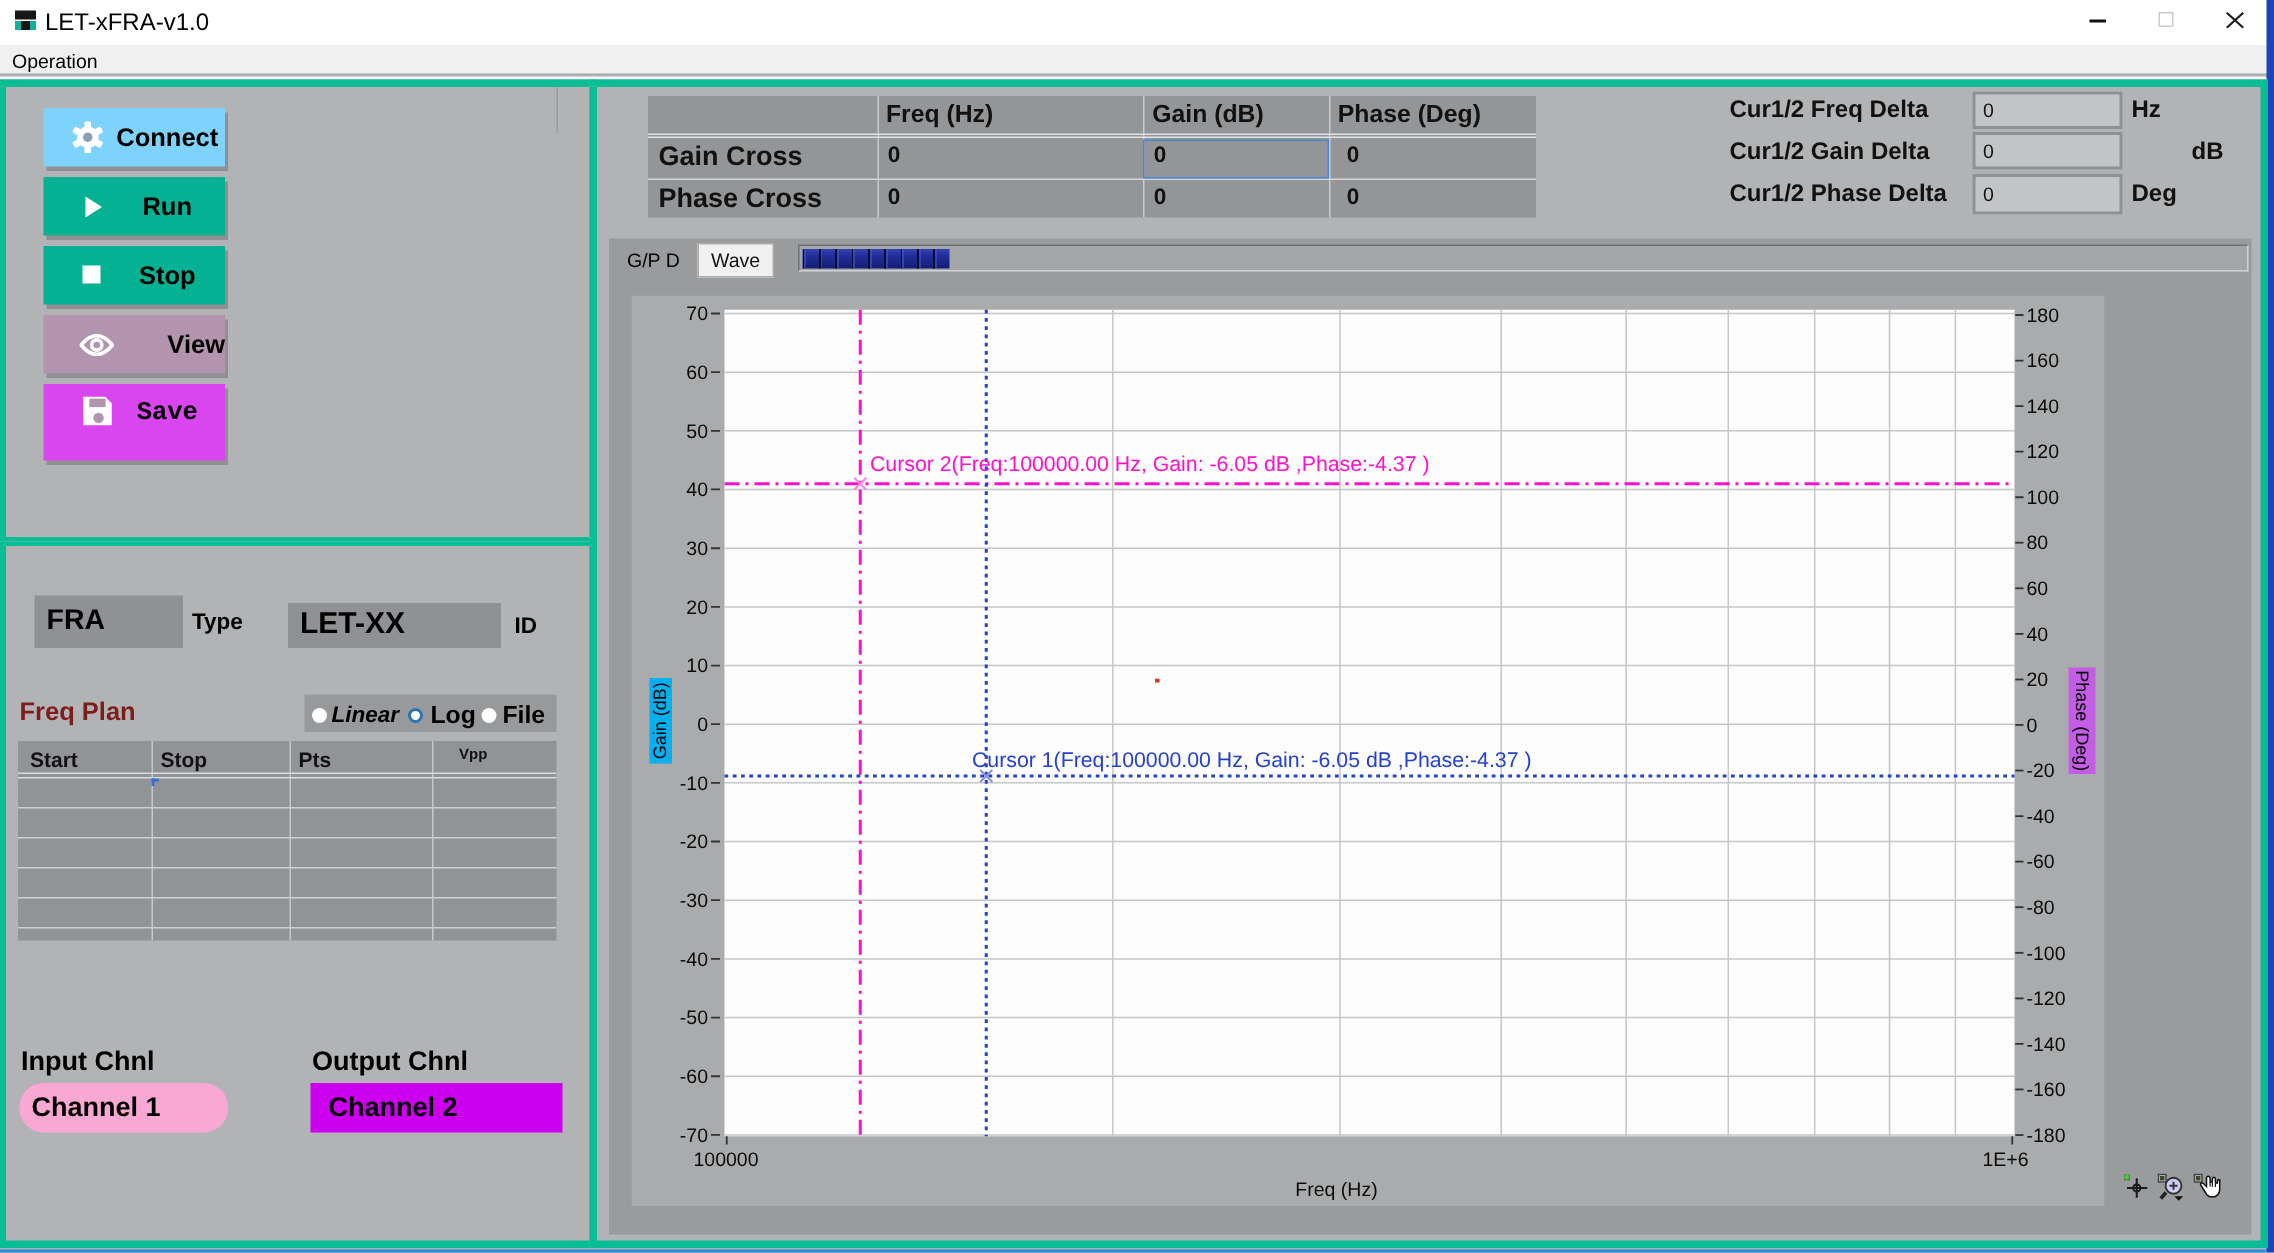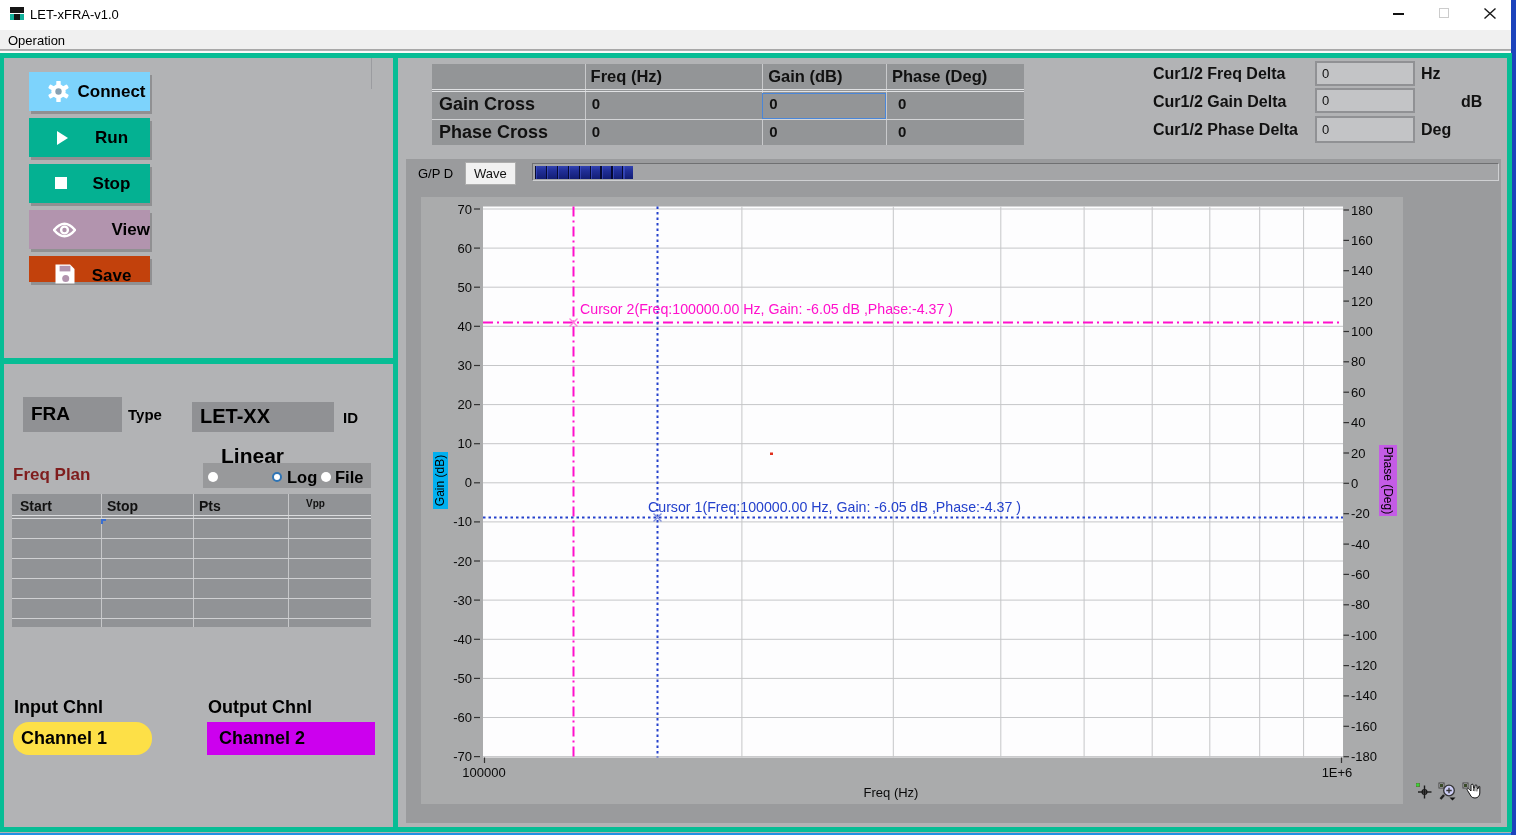--- a/index.html
+++ b/index.html
@@ -9,21 +9,21 @@
 .b { font-weight:bold; }
 </style>
 </head>
 <body>
 
 <div class="abs" style="left:0;top:0;width:1516px;height:30px;background:#ffffff;"></div>
 <div class="abs" style="left:10px;top:7px;width:14px;height:13px;">
   <div class="abs" style="left:0;top:0;width:14px;height:6px;background:#161616;"></div>
   <div class="abs" style="left:0;top:7px;width:14px;height:6px;background:linear-gradient(90deg,#11b09a 0 4px,#161616 4px 10px,#11b09a 10px 14px);"></div>
 </div>
-<div class="abs" style="left:30px;top:7px;font-size:13px;color:#000;">LET-xFRA-v1.0</div>
+<div class="abs" style="left:30px;top:7px;font-size:16px;color:#000;">LET-xFRA-v1.0</div>
 <div class="abs" style="left:1393px;top:13px;width:11px;height:1.6px;background:#111;"></div>
 <div class="abs" style="left:1439px;top:8px;width:10px;height:10px;border:1.2px solid #cccccc;"></div>
 <svg class="abs" style="left:1484px;top:8px;" width="12" height="11">
     <path d="M0.5 0.5 L11.5 10.5 M11.5 0.5 L0.5 10.5" stroke="#1a1a1a" stroke-width="1.4"></path>
   </svg>
 
 <div class="abs" style="left:0;top:30px;width:1516px;height:20px;background:#f0f0f0;border-bottom:1px solid #a8a8a8;"></div>
 <div class="abs" style="left:8px;top:33px;font-size:13px;color:#000;">Operation</div>
 <div class="abs" style="left:0;top:51px;width:1516px;height:2px;background:#fafafa;"></div>
 
@@ -56,42 +56,42 @@
   <div class="abs" style="left:26.4px;top:13.3px;width:11.5px;height:11.5px;background:#fff;"></div>
   <div class="abs b" style="left:44px;top:0;width:77px;height:39px;line-height:39px;text-align:center;font-size:17px;color:#000;">Stop</div>
 </div>
 <div class="abs" style="left:29px;top:210px;width:121px;height:39px;background:#b294ae;box-shadow:2px 3px 0 rgba(80,80,80,0.35);">
   <svg class="abs" style="left:23.6px;top:12px" width="23" height="16" viewBox="0 0 23 16">
       <path d="M1 8 Q11.5 -4.5 22 8 Q11.5 20.5 1 8 z" fill="none" stroke="#fff" stroke-width="2.5"></path>
       <circle cx="11.5" cy="8" r="3.4" fill="none" stroke="#fff" stroke-width="2.4"></circle>
     </svg>
   <div class="abs b" style="left:44px;top:0;width:77px;height:39px;line-height:39px;text-align:right;font-size:17px;color:#000;">View</div>
 </div>
-<div class="abs" style="left:29px;top:256px;width:121px;height:26px;background:#c2410c;box-shadow:2px 3px 0 rgba(80,80,80,0.35);">
+<div class="abs" style="left:29px;top:256px;width:121px;height:51px;background:#d946ef;box-shadow:2px 3px 0 rgba(80,80,80,0.35);font-family:Liberation Mono, monospace;">
   <svg class="abs" style="left:26.4px;top:7.9px" width="20" height="20" viewBox="0 0 20 20">
       <path fill="#fff" d="M0.5 0.5 h14.6 l4.4 4.4 V19.5 H0.5 z"></path>
       <rect x="4.6" y="1.8" width="10.8" height="5.6" fill="#b294ae"></rect>
       <circle cx="10.7" cy="14.6" r="3.5" fill="#b294ae"></circle>
     </svg>
   <div class="abs b" style="left:44px;top:0;width:77px;height:39px;line-height:39px;text-align:center;font-size:17px;color:#000;">Save</div>
 </div>
 
 <div class="abs" style="left:0;top:360.5px;width:397.5px;height:471.5px;border-style:solid;border-color:#07bd95;border-width:3px 5px 5px 4px;background:#b2b3b5;"></div>
 <div class="abs" style="left:23px;top:397px;width:99px;height:35px;background:#909194;">
     <span class="b" style="position:absolute;left:8px;top:6px;font-size:19px;color:#000;">FRA</span>
   </div>
 <div class="abs b" style="left:128px;top:406px;font-size:15px;color:#000;">Type</div>
 <div class="abs" style="left:192px;top:402px;width:142px;height:30px;background:#909194;">
     <span class="b" style="position:absolute;left:8px;top:3px;font-size:20px;color:#000;">LET-XX</span>
   </div>
 <div class="abs b" style="left:343px;top:409px;font-size:15px;color:#000;">ID</div>
 <div class="abs b" style="left:13px;top:465px;font-size:17px;color:#7f1d1d;">Freq Plan</div>
 <div class="abs" style="left:203px;top:463px;width:168px;height:25px;background:#98999b;"></div>
 <div class="abs" style="left:208px;top:472px;width:10px;height:10px;border-radius:50%;background:#fff;"></div>
-<div class="abs b" style="left:221px;top:444px;font-size:21px;color:#000;">Linear</div>
+<div class="abs b" style="left:221px;top:468px;font-size:15px;color:#000;font-style:italic;">Linear</div>
 <div class="abs" style="left:272px;top:472px;width:10px;height:10px;border-radius:50%;background:#fff;border:2.6px solid #2e74b5;"></div>
 <div class="abs b" style="left:287px;top:468px;font-size:16.5px;color:#000;">Log</div>
 <div class="abs" style="left:321px;top:472px;width:10px;height:10px;border-radius:50%;background:#fff;"></div>
 <div class="abs b" style="left:335px;top:468px;font-size:16.5px;color:#000;">File</div>
 
 <div class="abs" style="left:12px;top:494px;width:359px;height:133px;background:#919396;">
   <div class="abs" style="left:89px;top:0;width:1px;height:133px;background:#c6c7c9;"></div>
   <div class="abs" style="left:181px;top:0;width:1px;height:133px;background:#c6c7c9;"></div>
   <div class="abs" style="left:276px;top:0;width:1px;height:133px;background:#c6c7c9;"></div>
   <div class="abs" style="left:0;top:21px;width:359px;height:1px;background:#dadbdd;"></div>
@@ -102,21 +102,21 @@
   <div class="abs" style="left:0;top:103.5px;width:359px;height:1px;background:#cfd0d2;"></div>
   <div class="abs" style="left:0;top:123.5px;width:359px;height:1px;background:#cfd0d2;"></div>
   <div class="abs b" style="left:8px;top:4px;font-size:14px;">Start</div>
   <div class="abs b" style="left:95px;top:4px;font-size:14px;">Stop</div>
   <div class="abs b" style="left:187px;top:4px;font-size:14px;">Pts</div>
   <div class="abs b" style="left:294px;top:4px;font-size:10px;">Vpp</div>
   <div class="abs" style="left:89px;top:25px;width:5px;height:1.5px;background:#3b6fd0;"></div>
   <div class="abs" style="left:89px;top:25px;width:1.5px;height:5px;background:#3b6fd0;"></div>
 </div>
 <div class="abs b" style="left:14px;top:697px;font-size:18px;color:#000;">Input Chnl</div>
-<div class="abs" style="left:13px;top:722px;width:139px;height:33px;background:#fde047;border-radius:16px;">
+<div class="abs" style="left:13px;top:722px;width:139px;height:33px;background:#f9a8d4;border-radius:16px;">
     <span class="b" style="position:absolute;left:8px;top:6px;font-size:18px;color:#000;">Channel 1</span>
   </div>
 <div class="abs b" style="left:208px;top:697px;font-size:18px;color:#000;">Output Chnl</div>
 <div class="abs" style="left:207px;top:722px;width:168px;height:33px;background:#cc00ee;">
     <span class="b" style="position:absolute;left:12px;top:6px;font-size:18px;color:#000;">Channel 2</span>
   </div>
 
 <div class="abs" style="left:392.5px;top:52.5px;width:1119px;height:779.5px;border:5px solid #07bd95;background:#b2b3b5;"></div>
 
 <div class="abs" style="left:432px;top:64px;width:592px;height:81px;background:#939597;">

